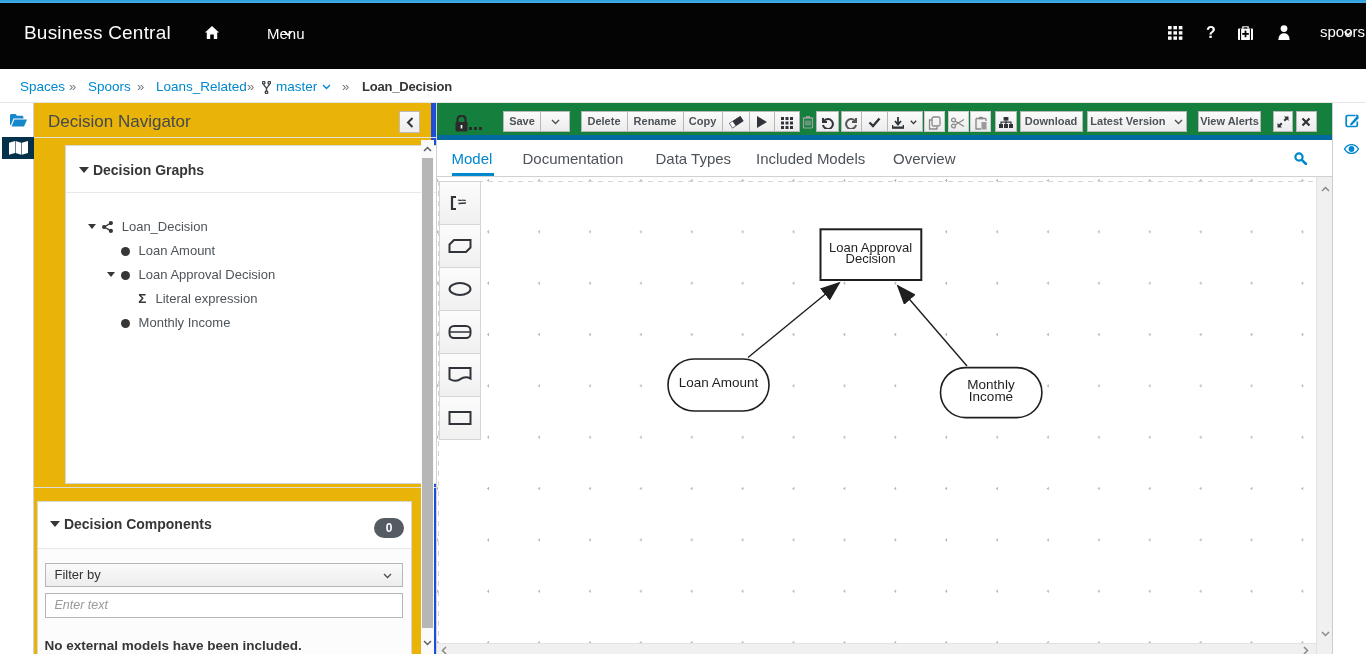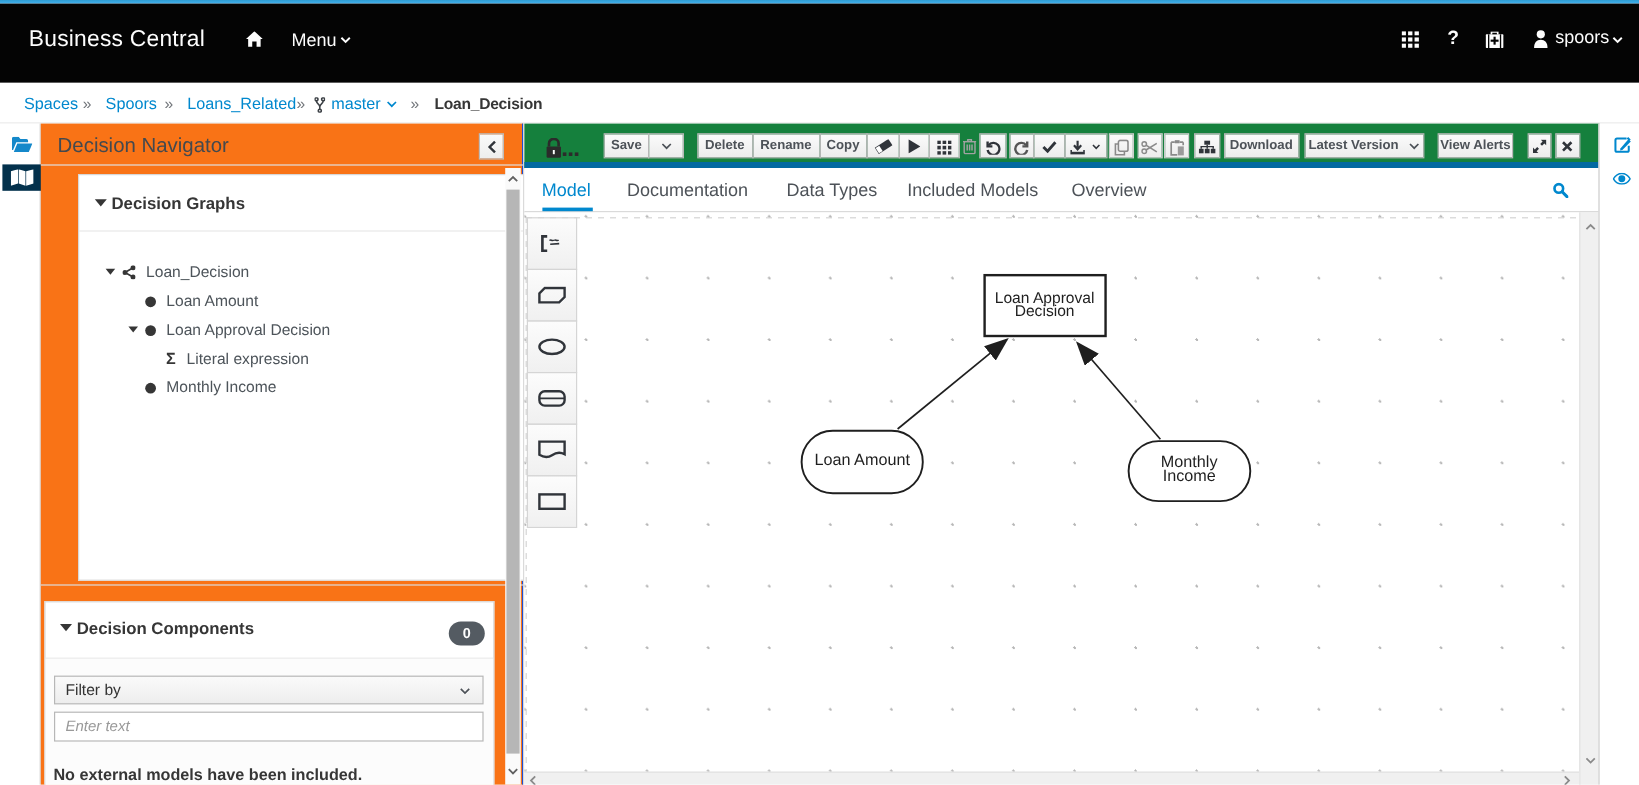--- a/index.html
+++ b/index.html
@@ -6,37 +6,37 @@
 html,body { width:1366px; height:654px; overflow:hidden; background:#fff;
   font-family:"Liberation Sans", sans-serif; }
 .abs { position:absolute; }
 #root { position:relative; width:1254px; height:654px; }
 
 
 #topblue { left:0; top:0; width:1366px; height:3px;
   background:linear-gradient(#2e9cd4,#44b2ef); }
 #navbar { left:0; top:3px; width:1366px; height:66px; background:#040404; color:#fff; }
 #brand { left:24px; top:19px; font-size:19px; color:#fdfdfd; letter-spacing:0.2px; }
-.navtxt { font-size:15px; color:#fdfdfd; }
+.navtxt { font-size:15px; color:#fdfdfd;margin-left:24px; }
 
 
 #crumbs { left:0; top:69px; width:1366px; height:34px; background:#fff;
   border-bottom:1px solid #e7e7e7; font-size:13.5px; }
 #crumbs .abs { top:10px; }
 .blue { color:#0088ce; }
 .sep { color:#72767b; font-size:13px; }
 
 
 #lstrip { left:0; top:103px; width:34px; height:551px; background:#fff;
   border-right:1px solid #d4d4d4; }
 #maptile { left:2px; top:34px; width:33px; height:22px; background:#03314c; }
 
 
-#navpanel { left:34px; top:103px; width:402px; height:551px; background:#f97316;
-  border-right:1px solid #1d4ed8; }
+#navpanel { left:34px; top:103px; width:402px; height:551px; background:#eab308;
+  border-right:5px solid #1d4ed8; }
 #navtitle { left:14px; top:9px; font-size:17px; color:#44494e; }
 #collapsebtn { left:365px; top:8px; width:21px; height:22px; border:1px solid #bbb;
   background:linear-gradient(#fafafa,#ededed); }
 #titlebrd { left:0; top:34px; width:402px; height:1px; background:#e0e0e0; }
 .card { background:#fff; border:1px solid #d7d7d7; }
 #card1 { left:3px; top:41.5px; width:375px; height:339px;margin-left:28px; }
 #card2 { left:3px; top:397.5px; width:375px; height:170px; border-bottom:none; }
 .cardhead { font-size:14px; font-weight:bold; color:#363636; }
 .caret-down { width:0; height:0; border-left:5px solid transparent;
   border-right:5px solid transparent; border-top:6px solid #363636; display:inline-block; }

